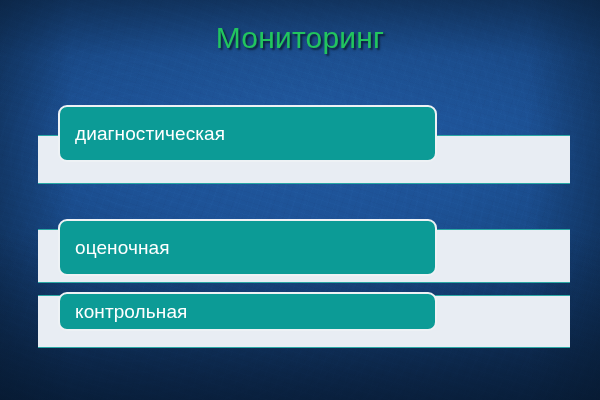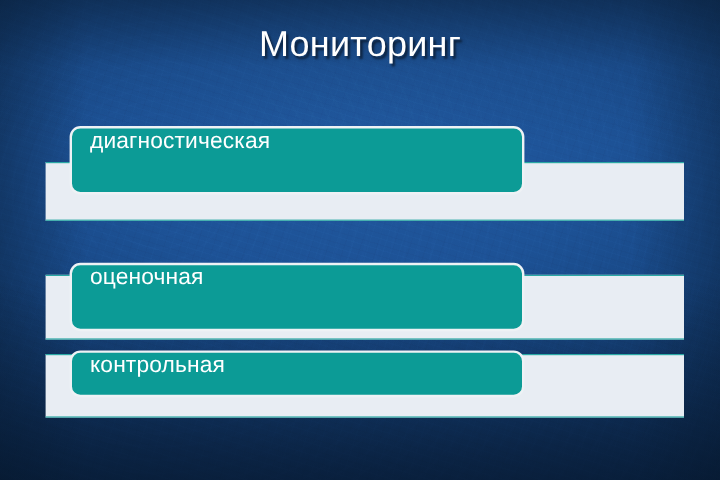--- a/index.html
+++ b/index.html
@@ -66,21 +66,21 @@
     mix-blend-mode: overlay;
     pointer-events: none;
   }
   
   .title {
     position: absolute;
     left: 0;
     top: 20px;
     width: 600px;
     text-align: center;
-    color: #ffffff;
+    color: #22c55e;
     font-size: 30px;
     line-height: 36px;
     letter-spacing: 0.2px;
     text-shadow: 2px 2px 2px rgba(0,0,0,0.55);
     white-space: nowrap;
   }
   
   .row {
     position: absolute;
     left: 0;
@@ -99,20 +99,21 @@
   }
   .chip {
     position: absolute;
     left: 58px;
     width: 379px;
     background: #0c9b96;
     border: 2px solid #eef2f5;
     border-radius: 9px;
     box-sizing: border-box;
     display: flex;
+    align-items: center;
   }
   .chip-label {
     color: #ffffff;
     font-size: 19px;
     line-height: 22px;
     padding-left: 15px;
     white-space: nowrap;
     letter-spacing: 0.1px;
   }
 </style>

